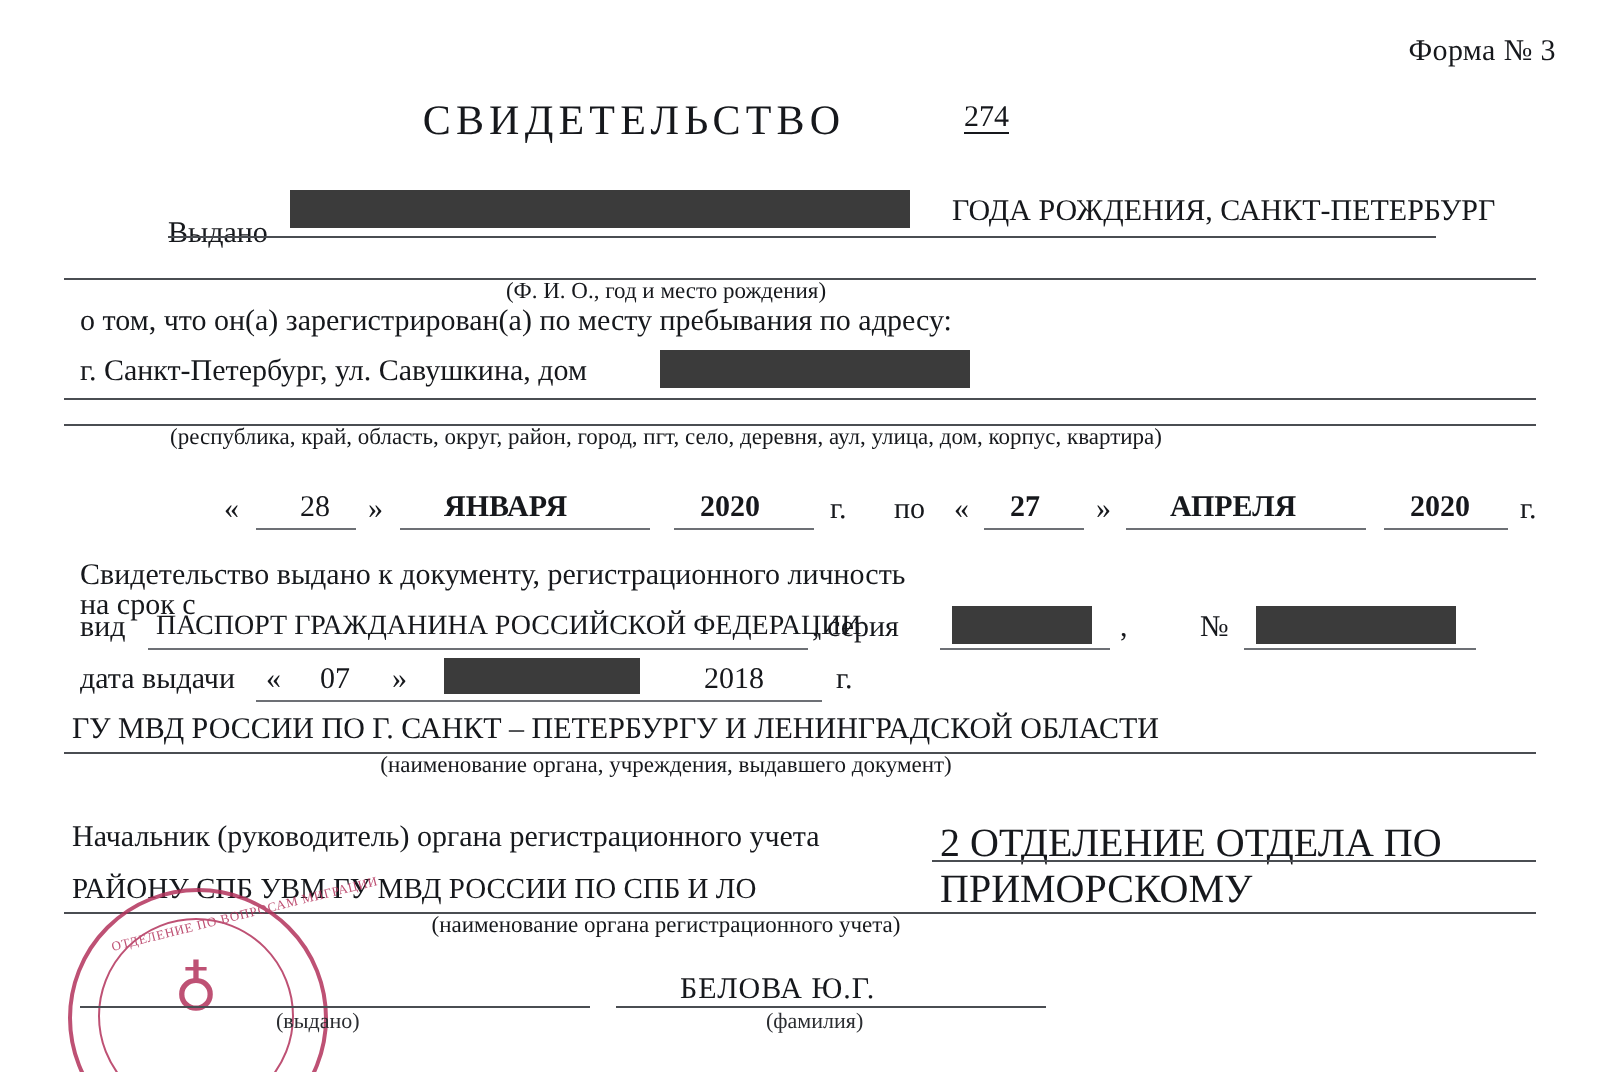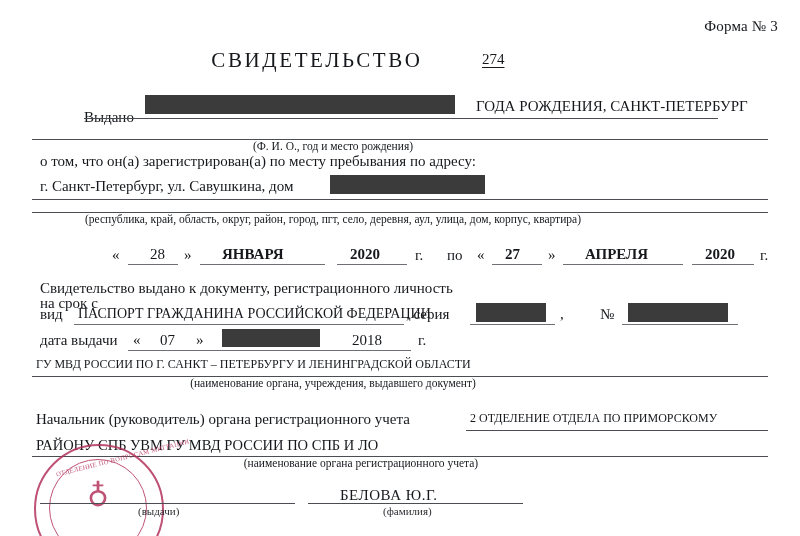--- a/index.html
+++ b/index.html
@@ -174,39 +174,39 @@
 
   <div class="abs lbl" style="top:332px; left:40px;">дата выдачи</div>
   <div class="abs lbl" style="top:332px; left:133px;">«</div>
   <div class="abs lbl" style="top:332px; left:160px;">07</div>
   <div class="abs lbl" style="top:332px; left:196px;">»</div>
   <div class="abs redact" style="top:329px; left:222px; width:98px; height:18px;"></div>
   <div class="abs lbl" style="top:332px; left:352px;">2018</div>
   <div class="abs rule-thin" style="top:350px; left:128px; width:283px;"></div>
   <div class="abs lbl" style="top:332px; left:418px;">г.</div>
 
-  <div class="abs lbl" style="top:357px; left:36px; font-size:12px;">ГУ  МВД  РОССИИ  ПО  Г. САНКТ – ПЕТЕРБУРГУ  И  ЛЕНИНГРАДСКОЙ ОБЛАСТИ</div>
+  <div class="abs lbl" style="top:357px; left:36px; font-size:15px;">ГУ  МВД  РОССИИ  ПО  Г. САНКТ – ПЕТЕРБУРГУ  И  ЛЕНИНГРАДСКОЙ ОБЛАСТИ</div>
   <div class="abs rule" style="top:376px; left:32px; width:736px;"></div>
   <div class="abs caption" style="top:377px;">(наименование органа, учреждения, выдавшего документ)</div>
 
   <div class="abs lbl" style="top:411px; left:36px;">Начальник (руководитель) органа регистрационного учета</div>
-  <div class="abs lbl" style="top:411px; left:470px; font-size:12px;">2 ОТДЕЛЕНИЕ ОТДЕЛА  ПО ПРИМОРСКОМУ</div>
+  <div class="abs lbl" style="top:411px; left:470px; font-size:20px;">2 ОТДЕЛЕНИЕ ОТДЕЛА  ПО ПРИМОРСКОМУ</div>
   <div class="abs rule" style="top:430px; left:466px; width:302px;"></div>
   <div class="abs lbl" style="top:437px; left:36px; font-size:14.5px;">РАЙОНУ СПБ УВМ  ГУ  МВД  РОССИИ  ПО  СПБ  И  ЛО</div>
   <div class="abs rule" style="top:456px; left:32px; width:736px;"></div>
-  <div class="abs caption" style="top:457px;margin-left:28px;">(наименование органа регистрационного учета)</div>
+  <div class="abs caption" style="top:457px;">(наименование органа регистрационного учета)</div>
 
   <div class="abs stamp">
     <div class="stamp-inner"></div>
     <div class="stamp-eagle">♁</div>
     <div class="stamp-txt" style="left:18px; top:8px; transform:rotate(-14deg);">ОТДЕЛЕНИЕ ПО ВОПРОСАМ МИГРАЦИИ</div>
 
   </div>
 
   <div class="abs signature">𝒡𝓃𝒸𝓀</div>
   <div class="abs rule" style="top:503px; left:40px; width:255px;"></div>
-  <div class="abs lbl-sm" style="top:505px; left:138px;">(выдачи)</div>
+  <div class="abs lbl-sm" style="top:505px; left:138px;">(выдано)</div>
 
   <div class="abs lbl" style="top:487px; left:340px; letter-spacing:.5px;">БЕЛОВА Ю.Г.</div>
   <div class="abs rule" style="top:503px; left:308px; width:215px;"></div>
   <div class="abs lbl-sm" style="top:505px; left:383px;">(фамилия)</div>
 
 </div>
 
 </body></html>

